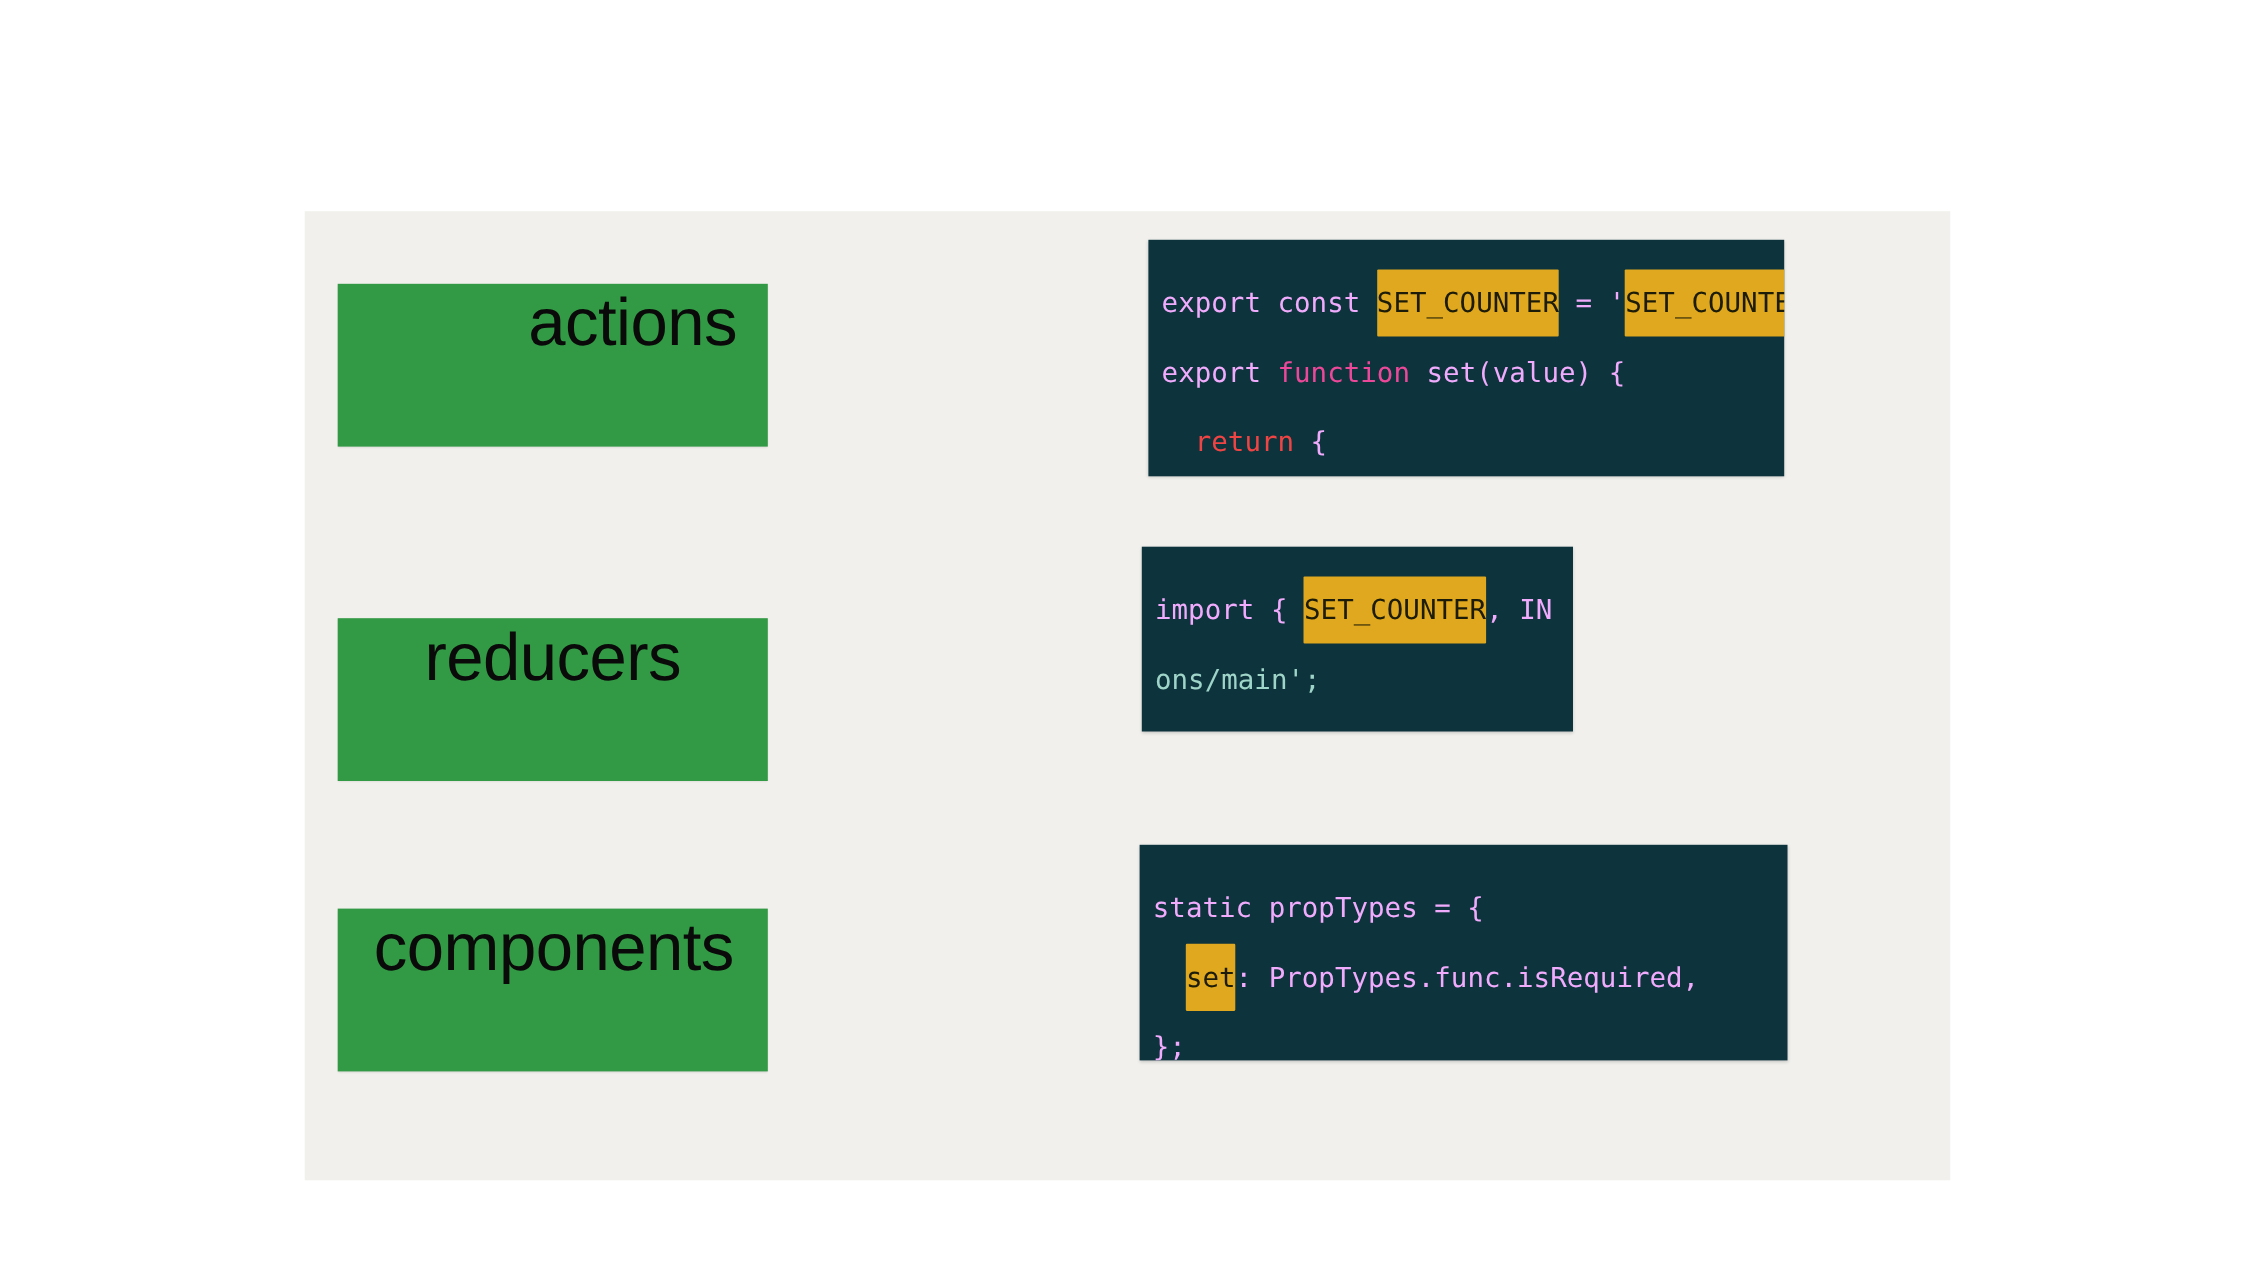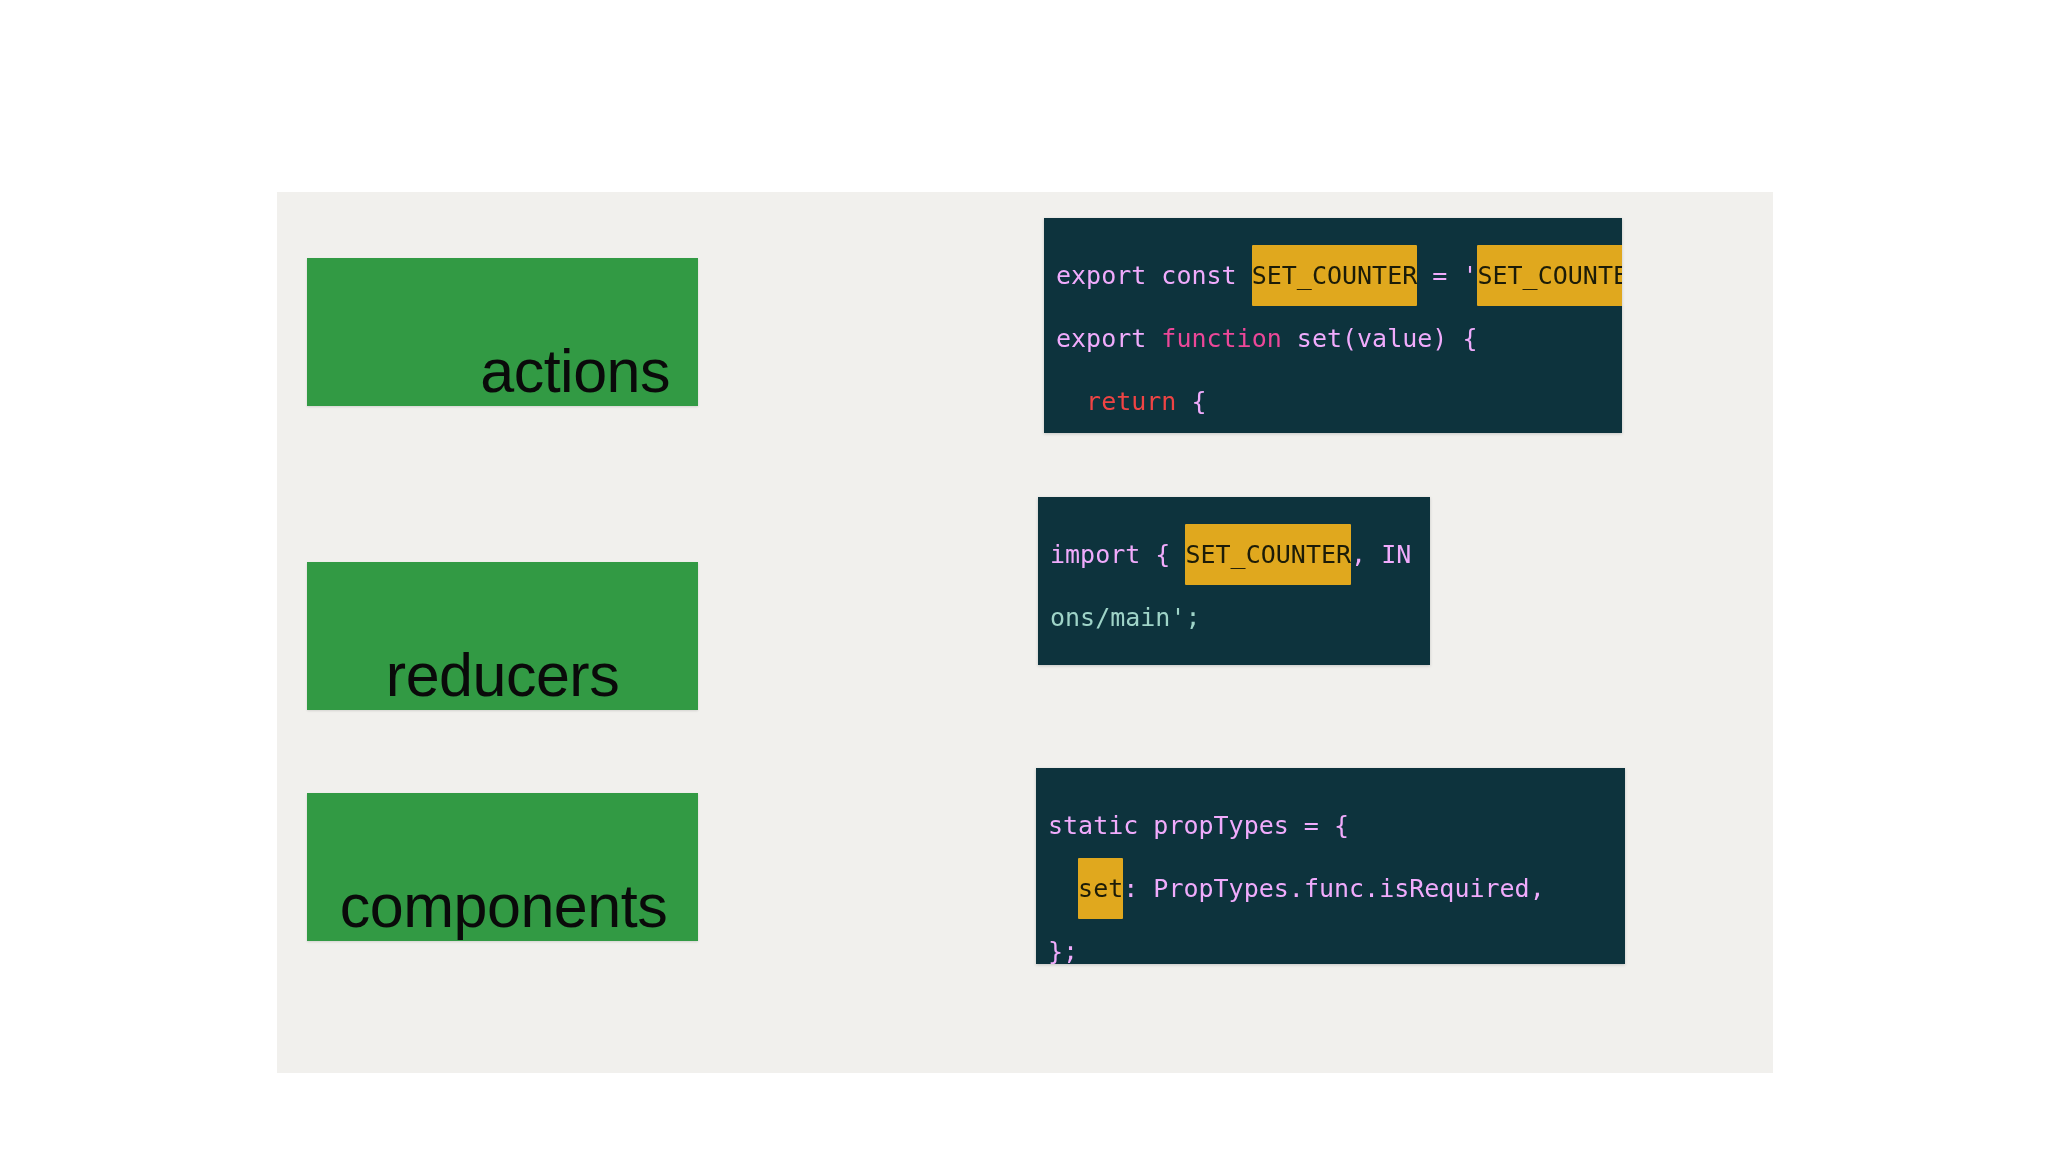--- a/index.html
+++ b/index.html
@@ -30,21 +30,21 @@
     width: 1496px;
     height: 881px;
     background: #f1f0ed;
   }
 
   
   .label-box {
     position: absolute;
     background: #329a44;
     display: flex;
-    align-items: flex-end;
+    align-items: flex-start;
     box-shadow: 0 1px 2px rgba(0,0,0,0.12);
   }
   .label-box .label-text {
     color: #0a0a0a;
     font-family: "Liberation Sans", sans-serif;
     font-weight: 400;
     letter-spacing: -0.5px;
     white-space: nowrap;
   }
 
@@ -67,21 +67,21 @@
     height: 148px;
     justify-content: center;
     margin-top: 28px;
   }
   .box-reducers .label-text {
     font-size: 61px;
   }
 
   .box-components {
     left: 30px;
-    top: 601px;
+    top: 634px;
     width: 391px;
     height: 148px;
     justify-content: center;
   }
   .box-components .label-text {
     font-size: 61px;
     padding-left: 2px;
   }
 
   

